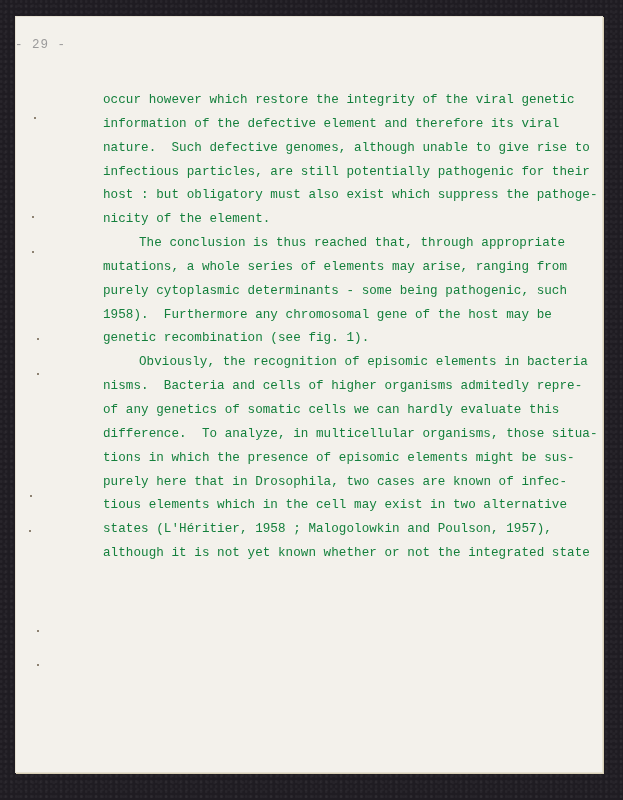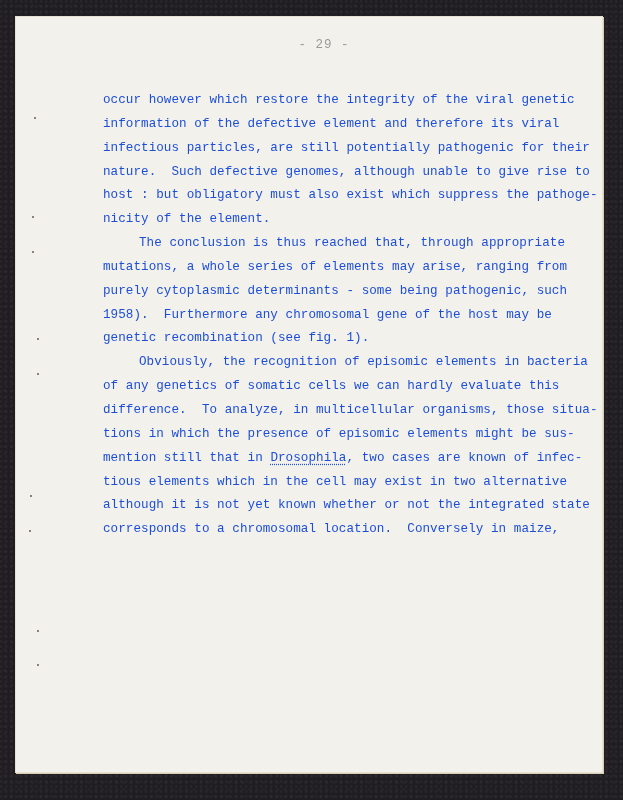--- a/index.html
+++ b/index.html
@@ -22,48 +22,46 @@
       position: absolute;
       left: 15px;
       top: 16px;
       width: 588px;
       height: 757px;
       background: #f3f1eb;
       box-shadow: inset 0 0 0 1px #e6e1d3, 1px 1px 0 #d8cfb5;
     }
     .page-number {
       position: absolute;
-      left: 15px;
+      left: 0;
       width: 100%;
       top: 22px;
-      text-align: center;
       font-size: 12.5px;
       color: #9a9a9a;
       letter-spacing: 1px;
     }
     .body-text {
       position: absolute;
       left: 88px;
       top: 73px;
       width: 480px;
     }
     .line {
       display: block;
       height: 23.85px;
       line-height: 23.85px;
       font-size: 12.6px;
-      color: #1d4ed8;
+      color: #15803d;
       white-space: pre;
       letter-spacing: 0.05px;
     }
     .line.indent {
       padding-left: 36px;
     }
     .u {
-      text-decoration: underline;
       text-decoration-style: dotted;
       text-underline-offset: 3px;
     }
     .speck {
       position: absolute;
       width: 2px;
       height: 2px;
       background: #6b5d4a;
       border-radius: 1px;
     }
@@ -71,39 +69,40 @@
 </head>
 <body>
 
 <div class="page">
   <div class="page-number">- 29 -</div>
 
   <div class="body-text">
 
     <span class="line">occur however which restore the integrity of the viral genetic</span>
     <span class="line">information of the defective element and therefore its viral</span>
+    <span class="line">nature.  Such defective genomes, although unable to give rise to</span>
     <span class="line">infectious particles, are still potentially pathogenic for their</span>
-    <span class="line">nature.  Such defective genomes, although unable to give rise to</span>
     <span class="line">host : but obligatory must also exist which suppress the pathoge-</span>
     <span class="line">nicity of the element.</span>
 
     <span class="line indent">The conclusion is thus reached that, through appropriate</span>
     <span class="line">mutations, a whole series of elements may arise, ranging from</span>
     <span class="line">purely cytoplasmic determinants - some being pathogenic, such</span>
     <span class="line">1958).  Furthermore any chromosomal gene of the host may be</span>
     <span class="line">genetic recombination (see fig. 1).</span>
 
     <span class="line indent">Obviously, the recognition of episomic elements in bacteria</span>
+    <span class="line">nisms.  Bacteria and cells of higher organisms admitedly repre-</span>
     <span class="line">of any genetics of somatic cells we can hardly evaluate this</span>
     <span class="line">difference.  To analyze, in multicellular organisms, those situa-</span>
     <span class="line">tions in which the presence of episomic elements might be sus-</span>
-    <span class="line"><span>mention still that in </span><span class="u">Drosophila</span><span>, two cases are known of infec-</span></span>
+    <span class="line"><span>purely here that in </span><span class="u">Drosophila</span><span>, two cases are known of infec-</span></span>
     <span class="line">tious elements which in the cell may exist in two alternative</span>
+    <span class="line">states (L'Héritier, 1958 ; Malogolowkin and Poulson, 1957),</span>
     <span class="line">although it is not yet known whether or not the integrated state</span>
-    <span class="line">corresponds to a chromosomal location.  Conversely in maize,</span>
   </div>
 
   <span class="speck" style="left:19px;top:101px;"></span>
   <span class="speck" style="left:17px;top:200px;"></span>
   <span class="speck" style="left:17px;top:235px;"></span>
   <span class="speck" style="left:22px;top:322px;"></span>
   <span class="speck" style="left:22px;top:357px;"></span>
   <span class="speck" style="left:15px;top:479px;"></span>
   <span class="speck" style="left:14px;top:514px;"></span>
   <span class="speck" style="left:22px;top:614px;"></span>

